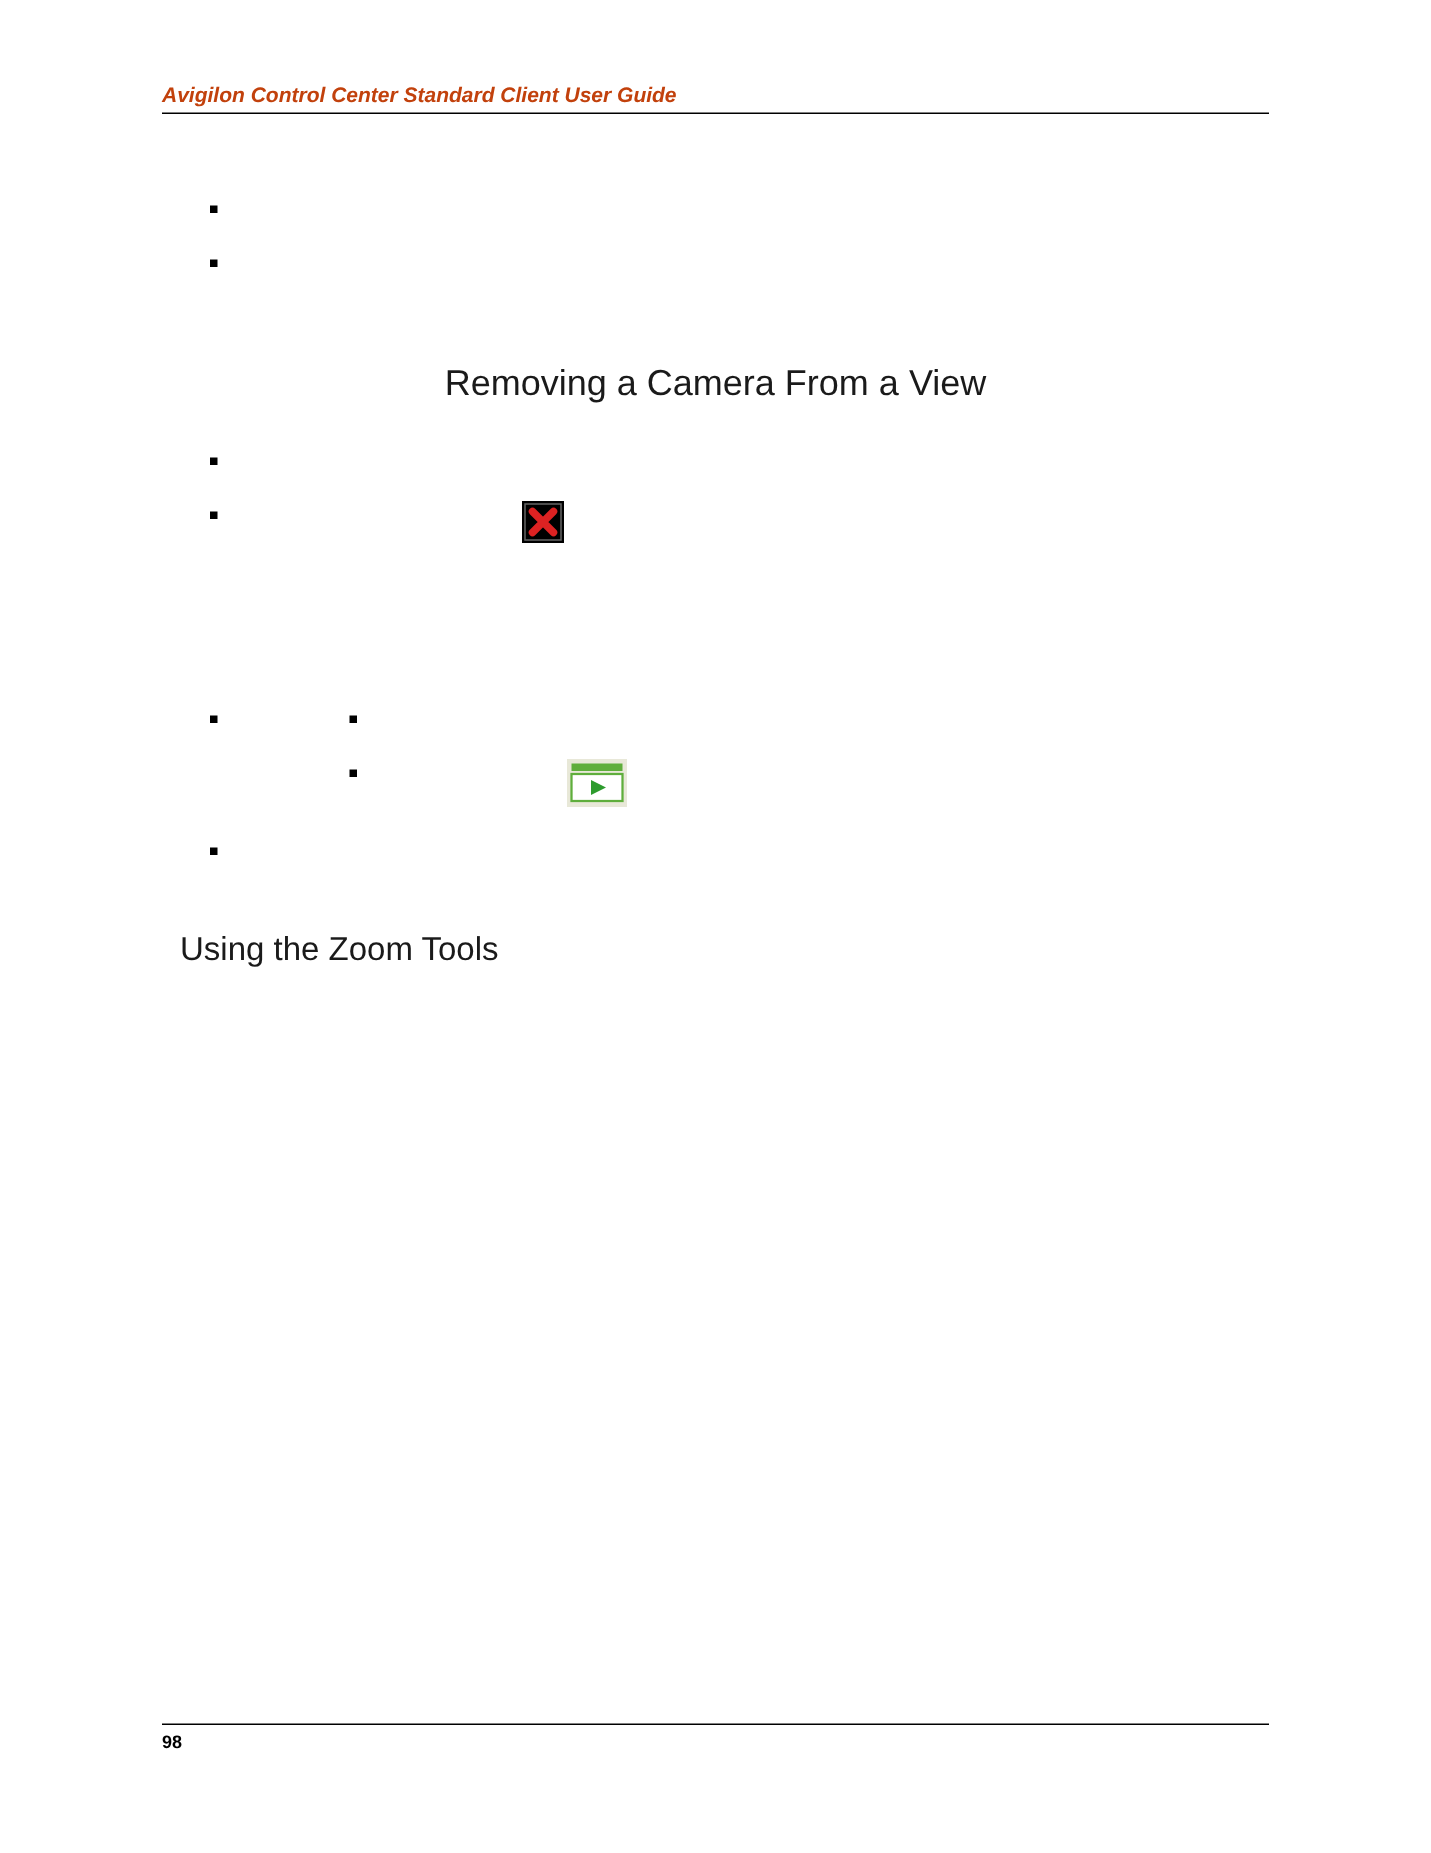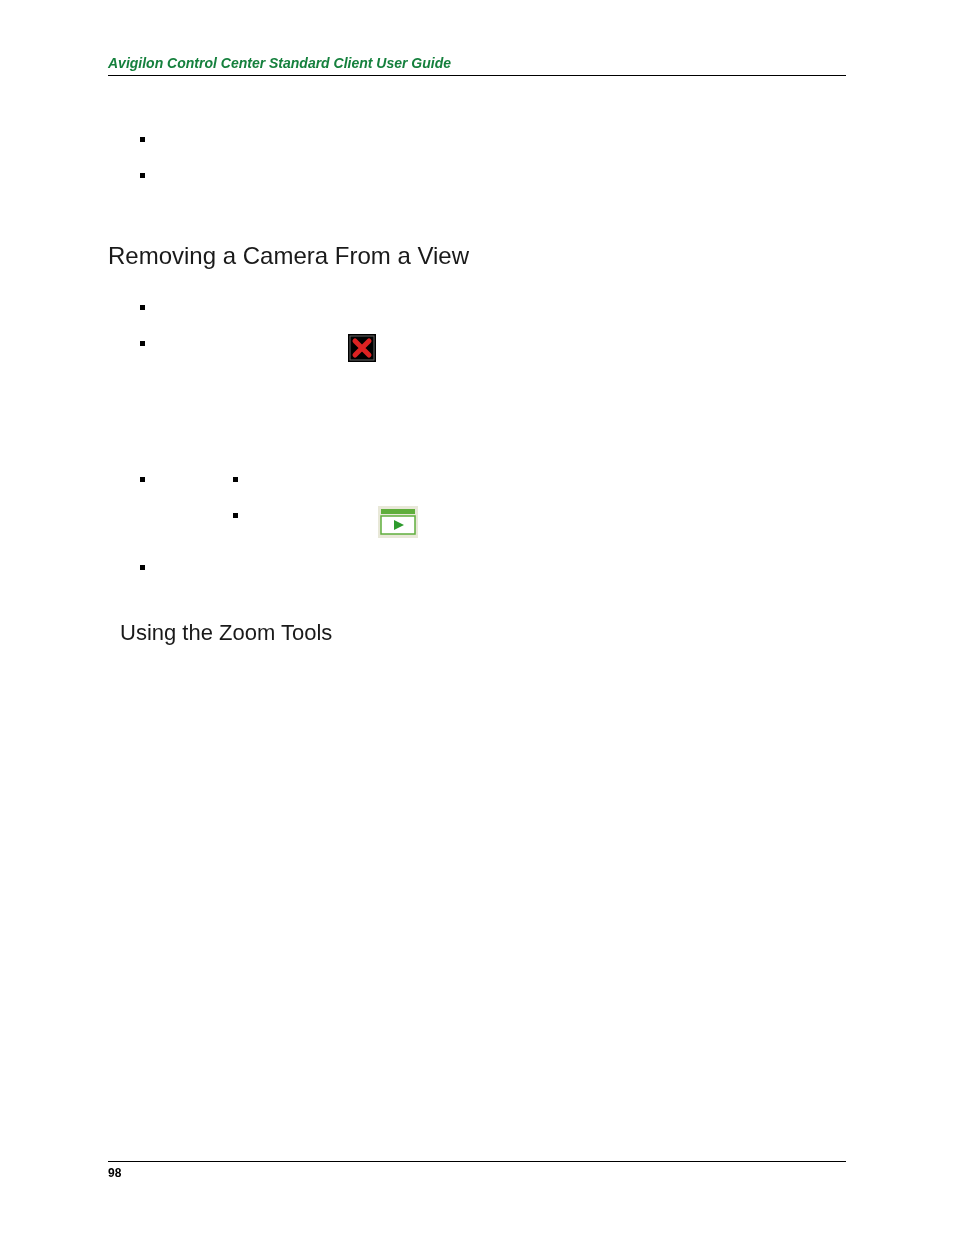--- a/index.html
+++ b/index.html
@@ -13,21 +13,21 @@
     width: 954px;
     height: 1235px;
     position: relative;
     box-sizing: border-box;
     padding: 55px 108px 40px 108px;
   }
   .header-title {
     font-style: italic;
     font-size: 14px;
     font-weight: bold;
-    color: #15803d;
+    color: #c2410c;
     padding-bottom: 4px;
   }
   .header-rule {
     border: none;
     border-top: 1px solid #000;
     margin: 0 0 40px 0;
   }
   .spacer-top {
     height: 14px;
   }
@@ -61,20 +61,21 @@
   }
   ul.bullets ul.bullets > li::before {
     left: 85px;
   }
   h2.section {
     font-family: Arial, Helvetica, sans-serif;
     font-weight: 400;
     font-size: 24px;
     margin: 60px 0 28px 0;
     color: #1a1a1a;
+    text-align: center;
   }
   h2.section.underline {
     text-decoration: underline;
   }
   h3.subsection {
     font-family: Arial, Helvetica, sans-serif;
     font-weight: 400;
     font-size: 22px;
     margin: 46px 0 12px 12px;
     color: #1a1a1a;
@@ -90,21 +91,21 @@
     display: inline-block;
     width: 40px;
     height: 32px;
     vertical-align: middle;
     margin-left: 160px;
   }
   .footer {
     position: absolute;
     left: 108px;
     right: 108px;
-    bottom: 55px;
+    bottom: 67px;
   }
   .footer-rule {
     border: none;
     border-top: 1px solid #000;
     margin: 0 0 4px 0;
   }
   .page-number {
     font-size: 12px;
     font-weight: bold;
   }

